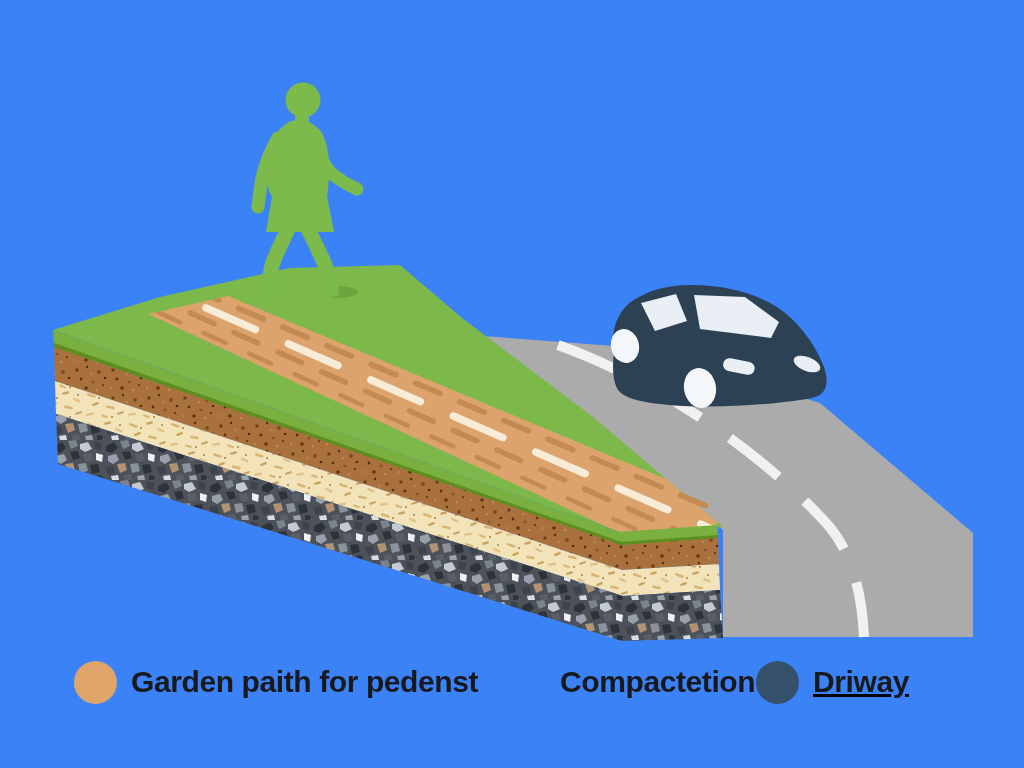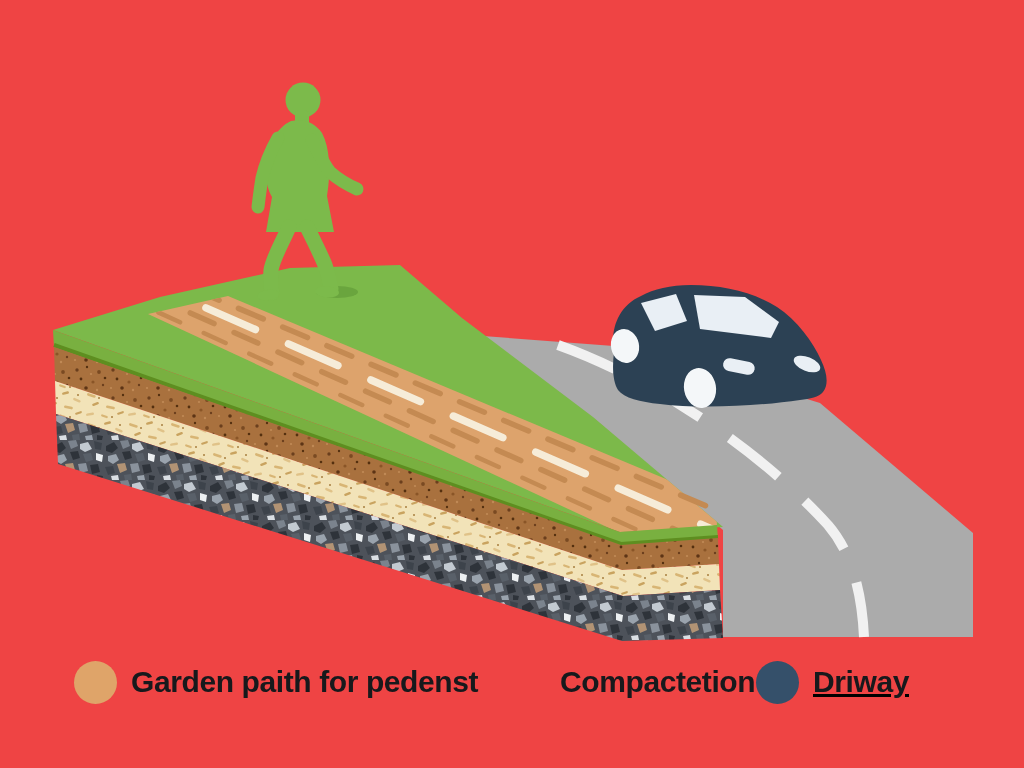--- a/index.html
+++ b/index.html
@@ -1,19 +1,19 @@
 <!DOCTYPE html>
 <html><head>
 <meta charset="utf-8">
 <style>
   html,body{margin:0;padding:0;background:#e8e8e8;}
   .stage{
     position:relative;
     width:1024px;height:768px;
-    background:#ef4444;
+    background:#3b82f6;
     overflow:hidden;
     font-family:"Liberation Sans","DejaVu Sans",sans-serif;
   }
   .scene-svg{position:absolute;left:0;top:0;width:1024px;height:768px;display:block;}
   .legend{
     position:absolute;left:0;top:656px;width:1024px;height:52px;
   }
   .legend-item{
     position:absolute;top:0;height:52px;
     display:flex;align-items:center;gap:14px;

